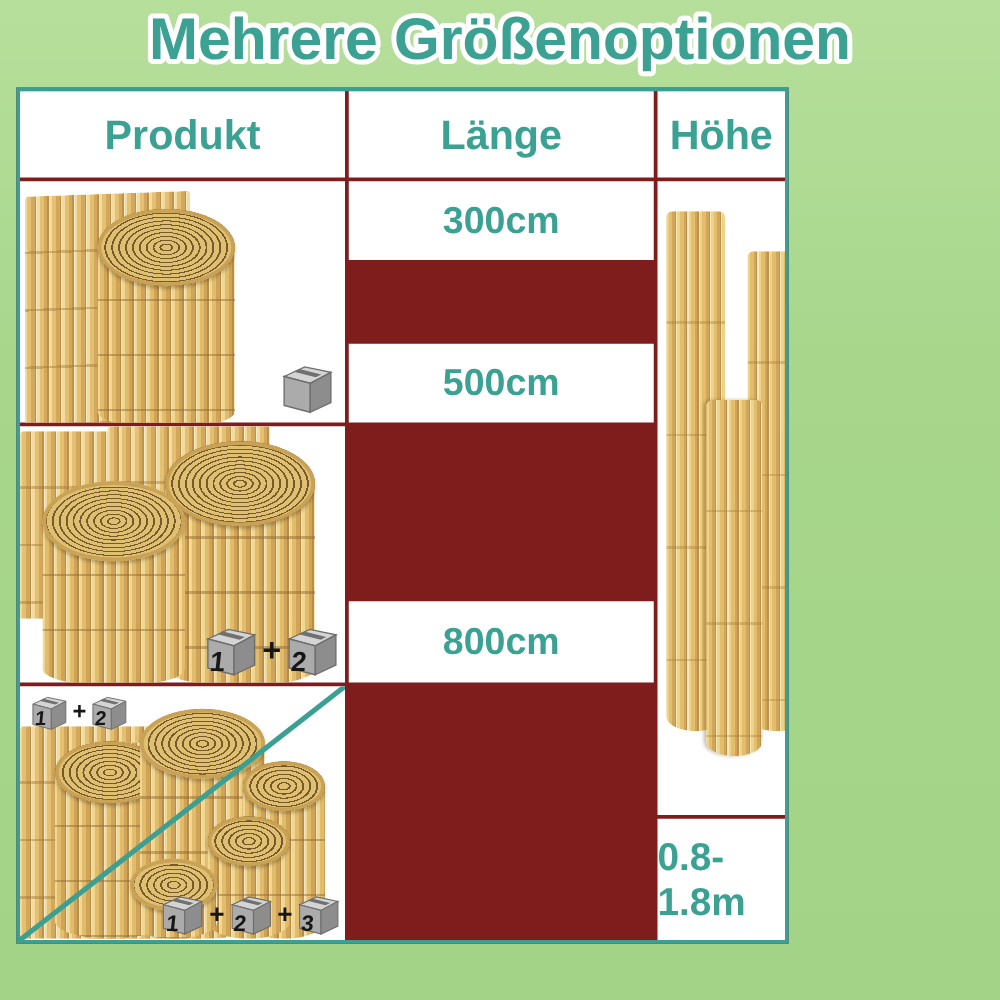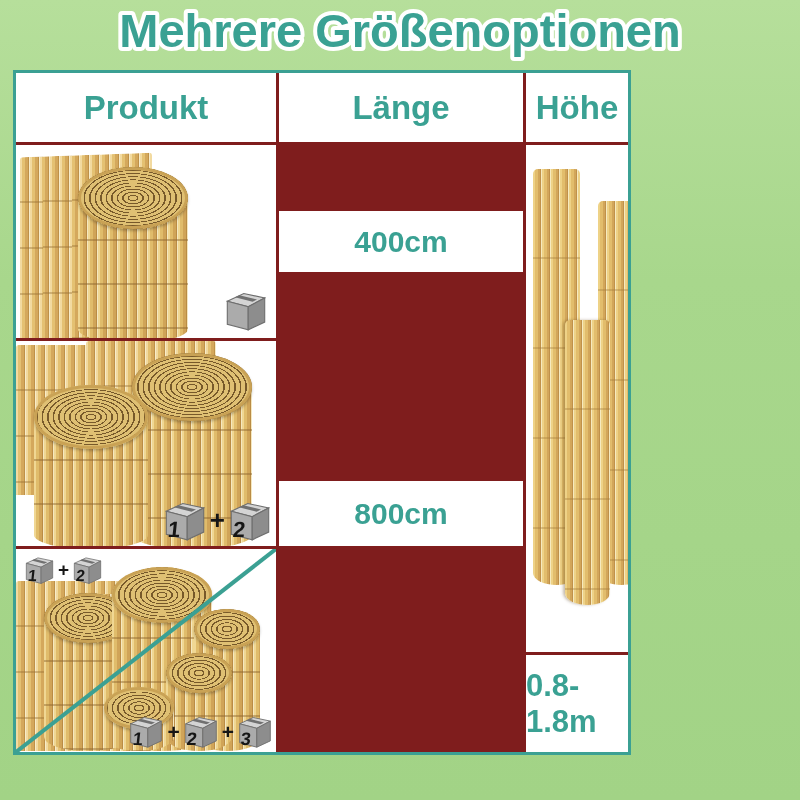--- a/index.html
+++ b/index.html
@@ -217,21 +217,22 @@
         <span class="pkg-plus" style="font-size:21px">+</span>
         <span class="pkg" style="width:36px;height:36px">
           <svg viewBox="0 0 40 40">
               <use href="#pkg-cube"></use>
             </svg>
           <span class="pkg-num" style="font-size:18px">3</span>
         </span>
       </div>
     </div>
 
-    <div class="cell len" style="grid-column:2;grid-row:3">400cm</div>
+    <div class="cell len" style="grid-column:2;grid-row:2">300cm</div>
+    <div class="cell len" style="grid-column:2;grid-row:4">500cm</div>
     <div class="cell len" style="grid-column:2;grid-row:7">800cm</div>
 
     <div class="cell c-hoehe-img">
       <div class="panel back" style="left:7px;  top:24px;  width:47px; height:416px"></div>
       <div class="panel back" style="left:72px; top:56px;  width:47px; height:384px"></div>
       <div class="panel back" style="left:139px;top:89px;  width:47px; height:351px"></div>
       <div class="panel back" style="left:204px;top:124px; width:48px; height:316px"></div>
       <div class="panel front" style="left:39px; top:175px; width:45px; height:285px"></div>
       <div class="panel front" style="left:106px;top:193px; width:46px; height:267px"></div>
       <div class="panel front" style="left:172px;top:208px; width:45px; height:252px"></div>

